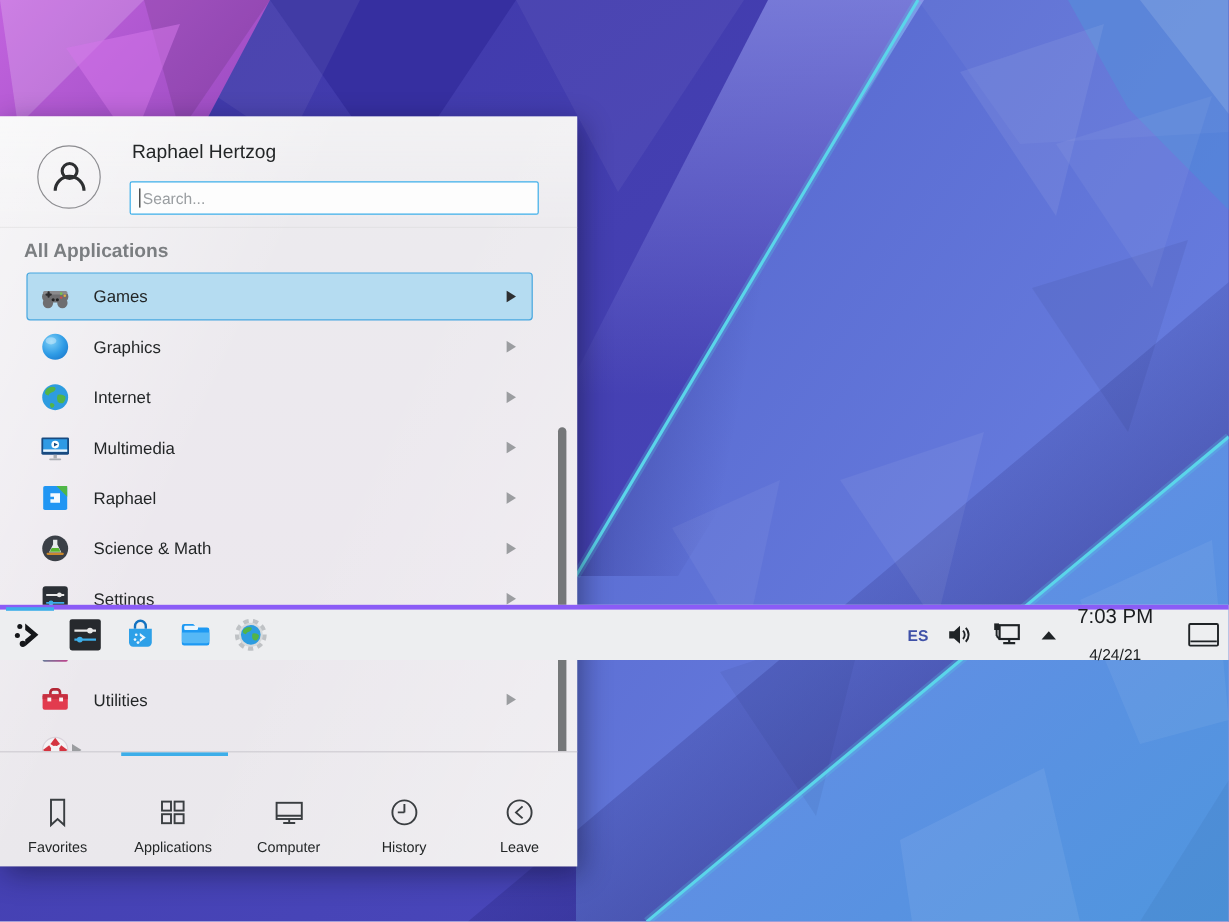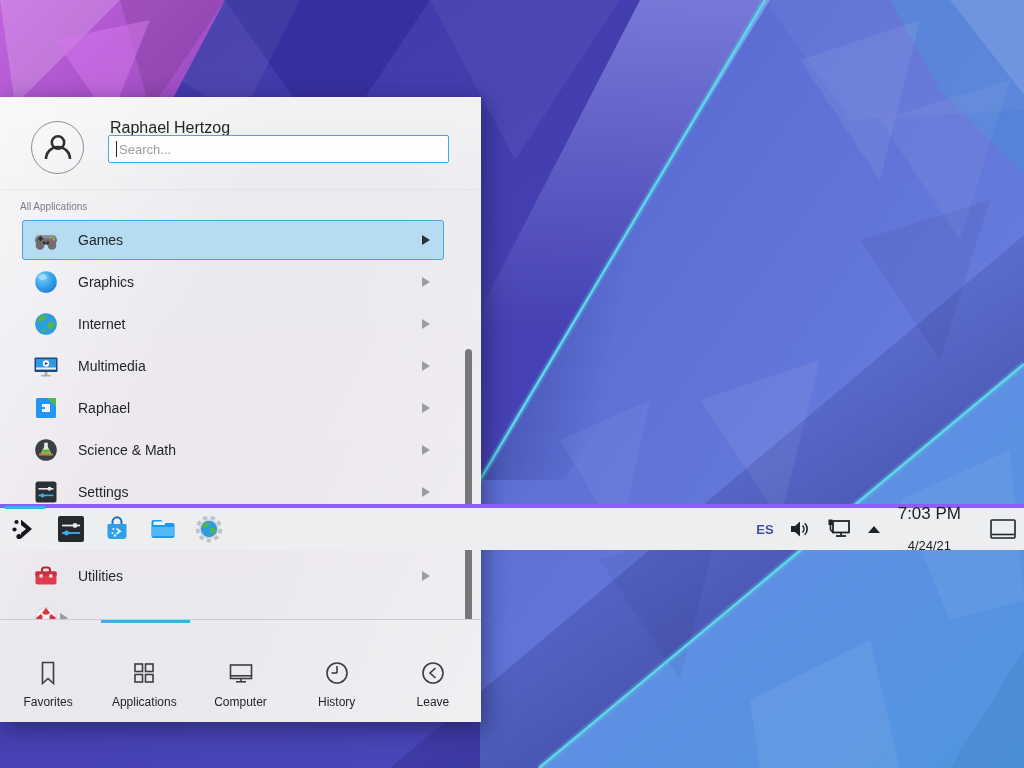--- a/index.html
+++ b/index.html
@@ -17,30 +17,30 @@
     box-shadow: 4px 6px 22px rgba(10,10,40,.45);
     display:flex; flex-direction:column;
   }
   .launcher-header {
     height:93px; position:relative;
     background:linear-gradient(180deg, rgba(255,255,255,.35), rgba(255,255,255,0));
     border-bottom:1px solid rgba(0,0,0,.06);
   }
   .avatar { position:absolute; left:31px; top:24px; width:53px; height:53px; border:1px solid #8c8c90; border-radius:50%; display:flex; align-items:center; justify-content:center; }
   .user-name { position:absolute; left:110px; top:22px; font-size:16px; color:#232627; }
-  .search-wrap { position:absolute; left:108px; top:38px; width:341px; height:28px; }
+  .search-wrap { position:absolute; left:108px; top:54px; width:341px; height:28px; }
   .search-input {
     width:100%; height:100%; border:1px solid #3daee9; border-radius:2px;
     background:#fdfdfd; font-size:13px; color:#232627; padding:0 8px 0 10px;
     font-family:"Liberation Sans", sans-serif; outline:none;
   }
   .search-input::placeholder { color:#9a9ea1; }
   .caret { position:absolute; left:8px; top:6px; width:1px; height:16px; background:#232627; }
 
-  .section-label { padding:11px 0 6px 20px; font-size:10px; color:#7b7e81; }
+  .section-label { padding:11px 0 6px 20px; font-size:16px; color:#7b7e81;font-weight:bold; }
 
   .app-list { position:relative; flex:0 0 401px; overflow:hidden; padding:2px 37px 0 22px; }
   .app-row { height:40px; margin-bottom:2px; display:flex; align-items:center; padding:0 13px 0 9px; border:1px solid transparent; border-radius:3px; }
   .app-row.selected { background:#b5dcf1; border-color:#46a6df; }
   .app-icon { width:28px; height:28px; flex:0 0 28px; display:flex; }
   .app-label { flex:1; margin-left:18px; font-size:14px; color:#232627; }
   .row-arrow { width:8px; height:10px; flex:0 0 8px; }
   .scrollbar { position:absolute; right:9px; top:131px; width:7px; height:372px; border-radius:3.5px; background:#757779; }
 
   .launcher-footer { position:relative; flex:1; border-top:1px solid #cfccd3; display:flex; padding-top:19px; }

